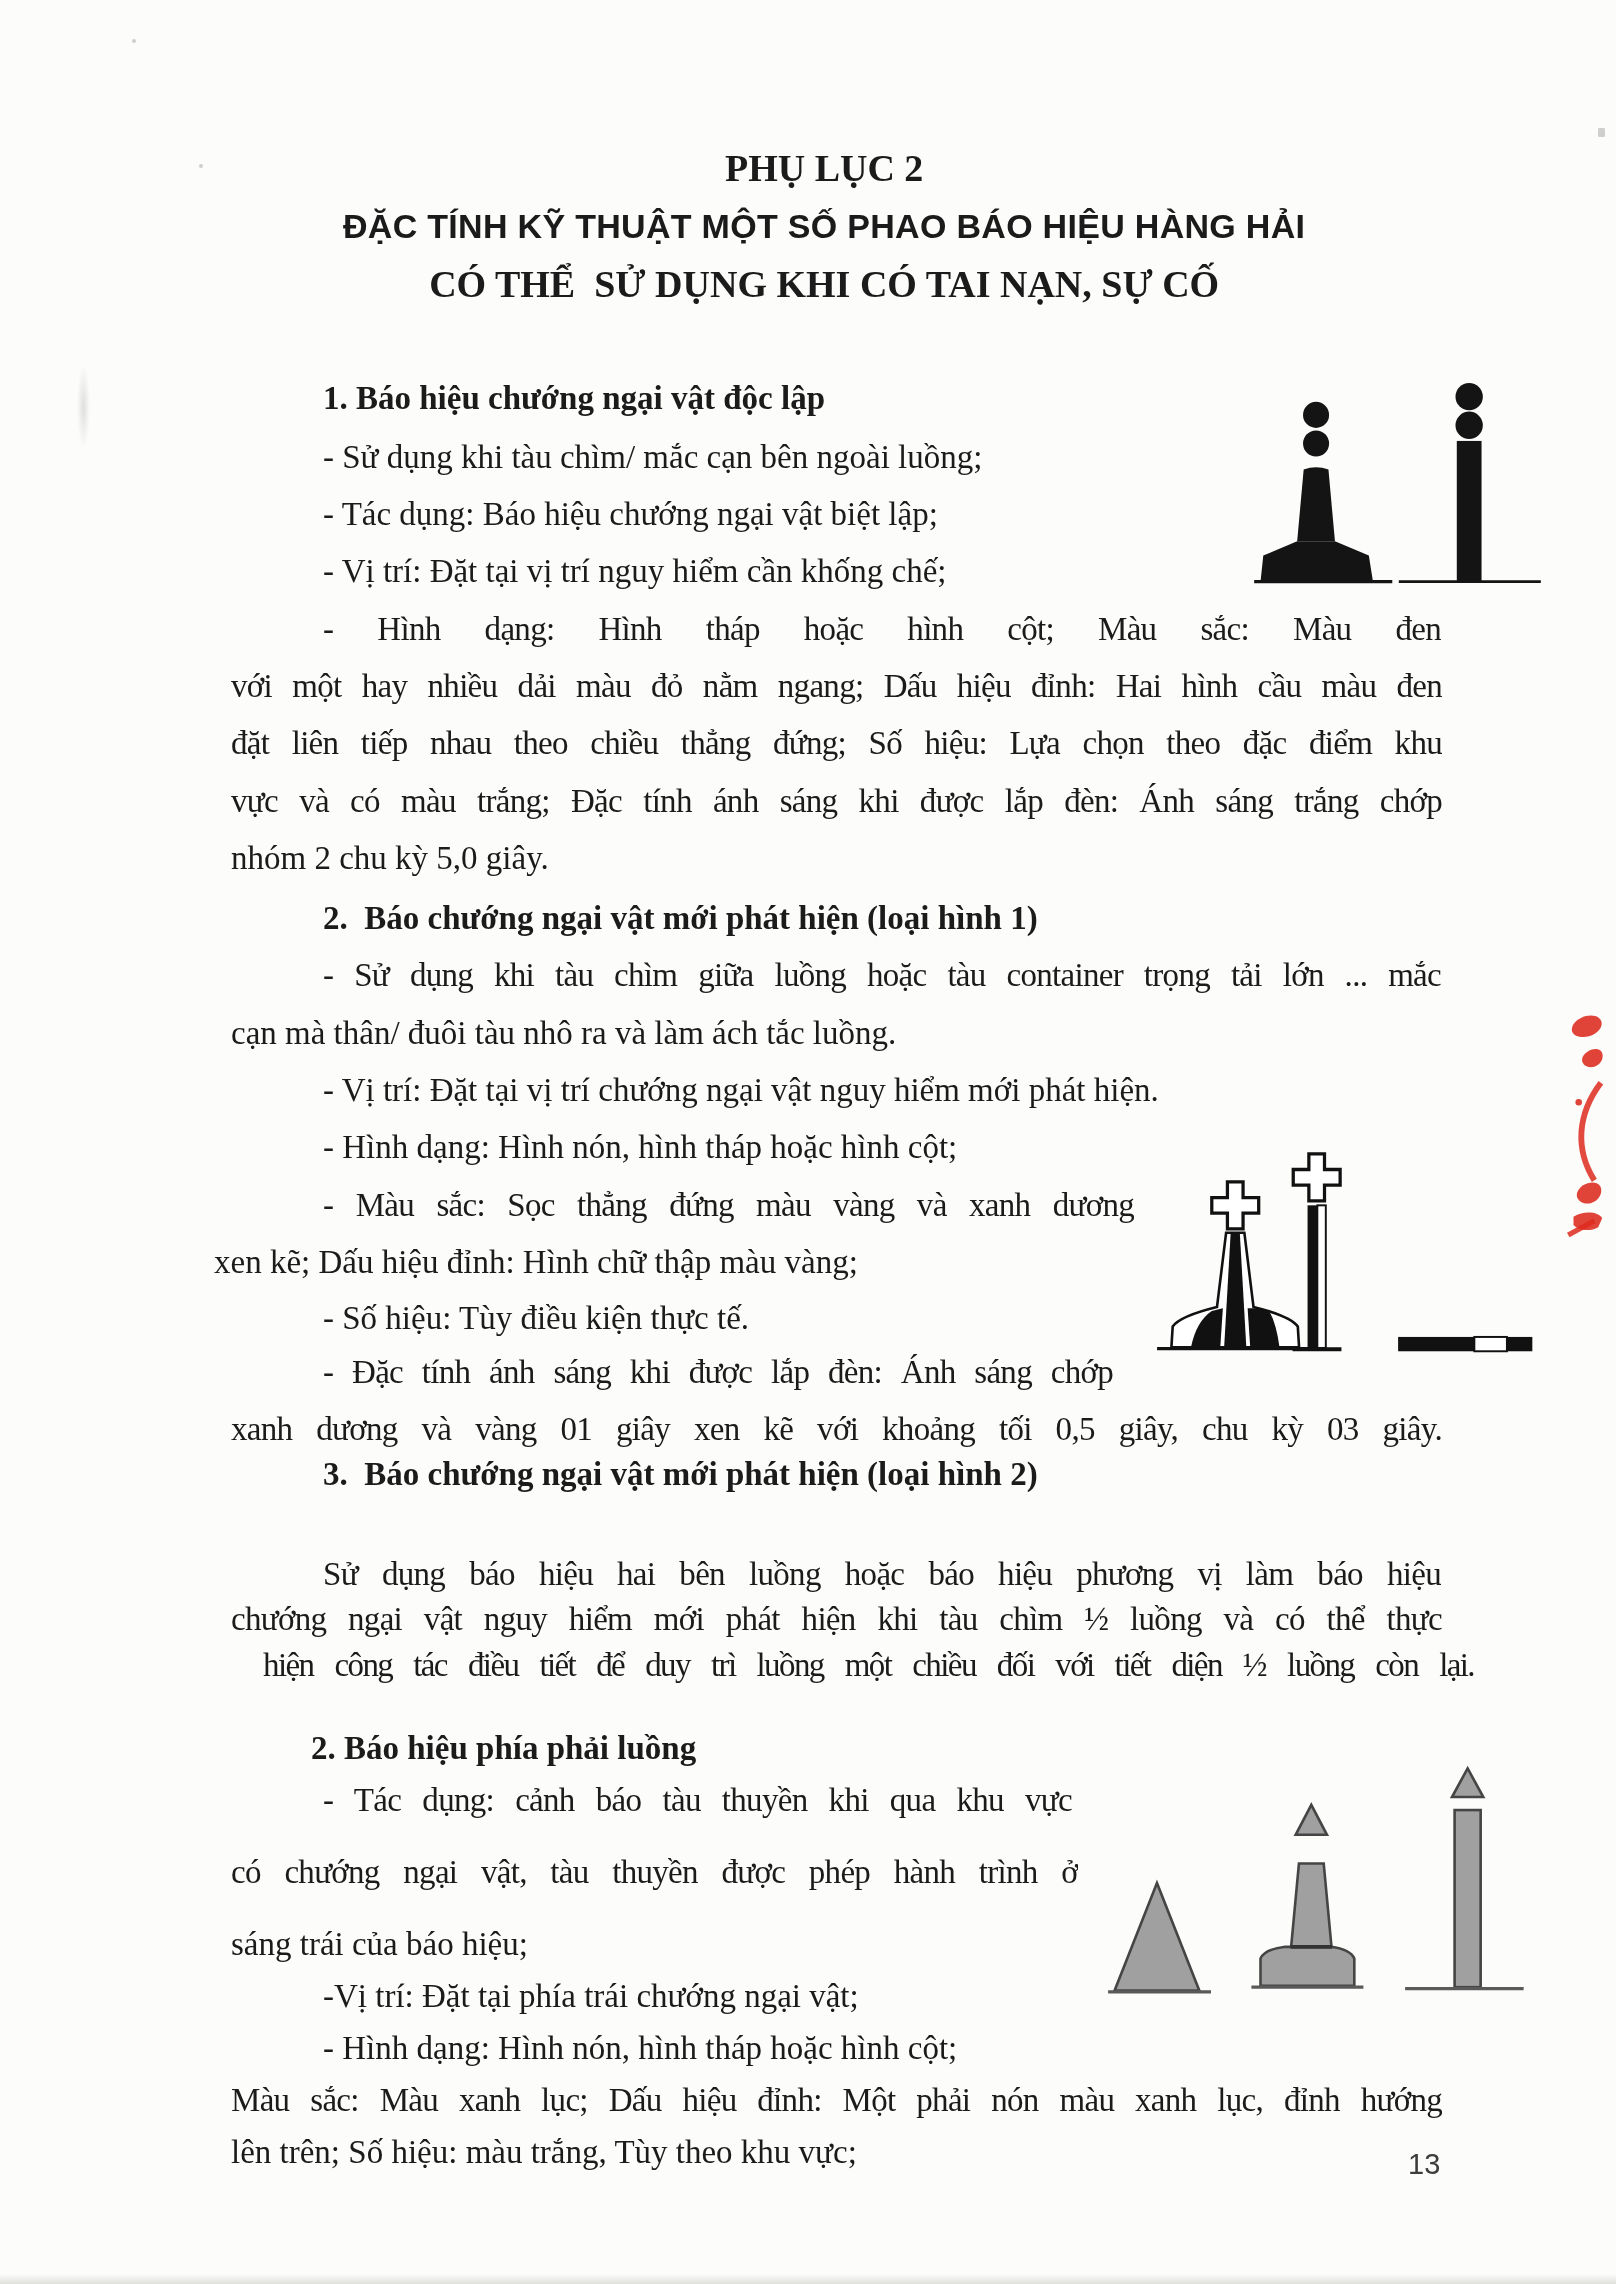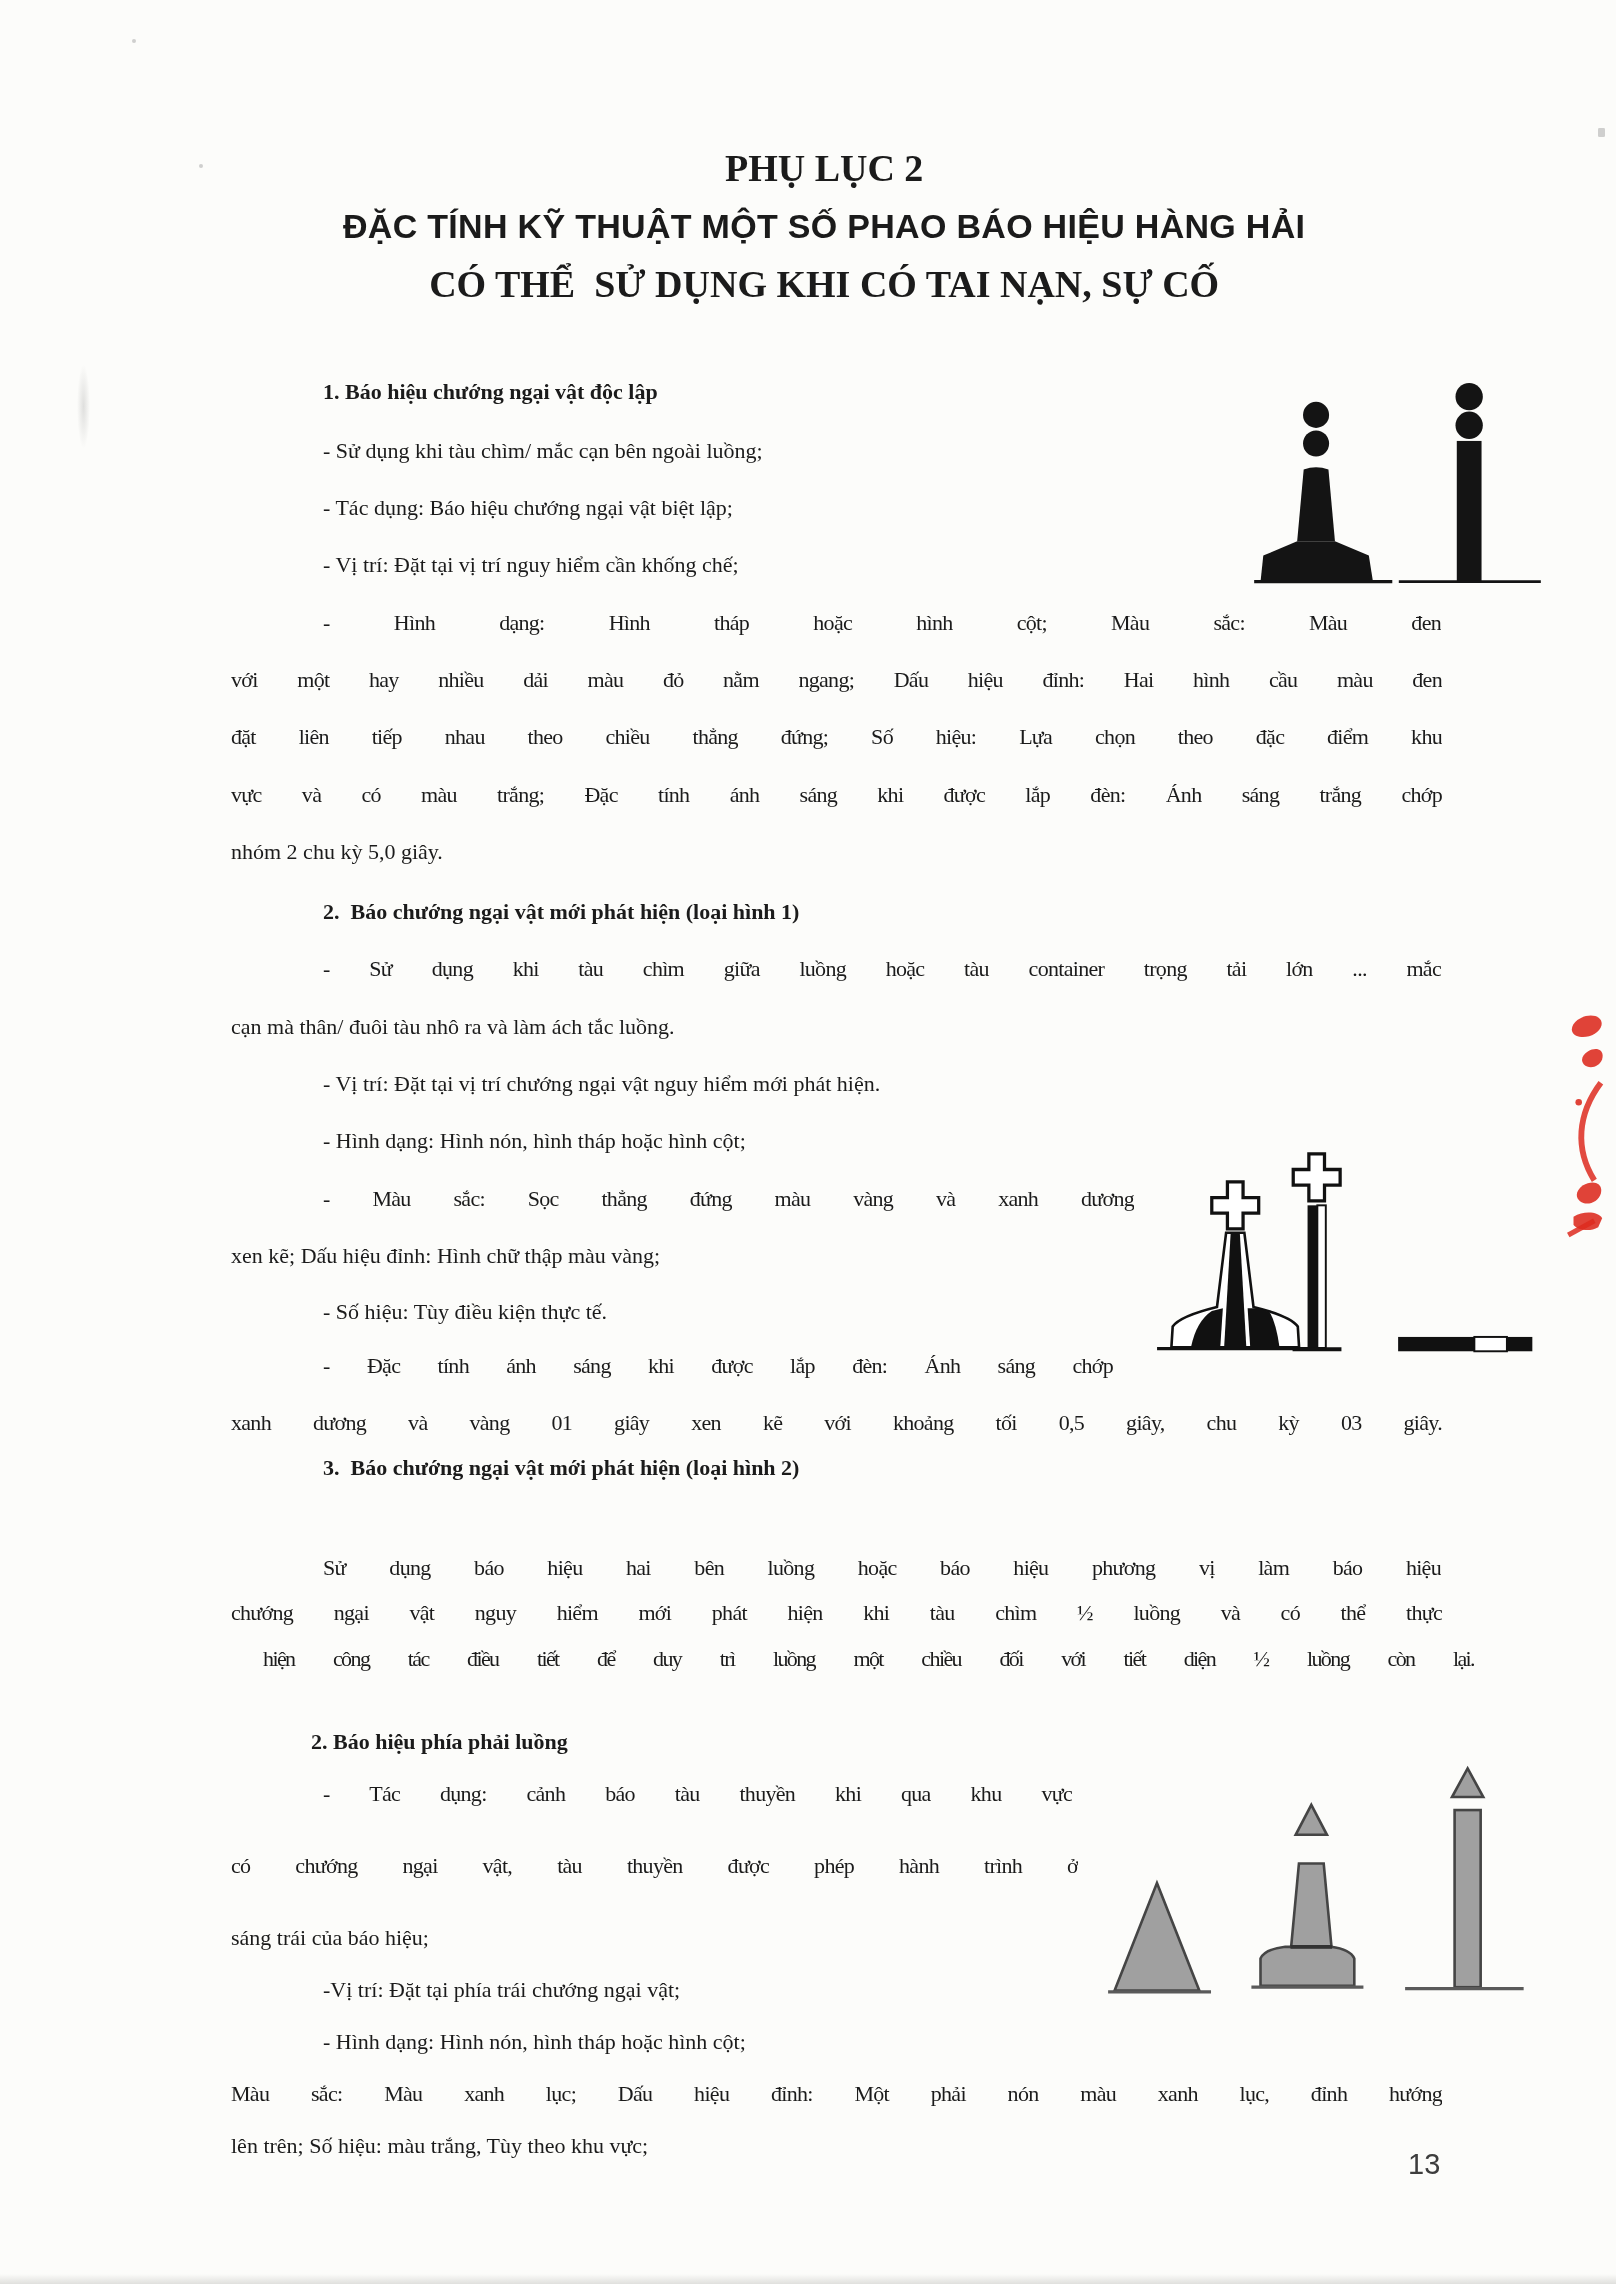--- a/index.html
+++ b/index.html
@@ -5,21 +5,21 @@
   html,body{margin:0;padding:0;}
   body{
     width:1616px;height:2284px;position:relative;
     background:#fcfcfa;
     font-family:"Liberation Serif", serif;
     overflow:hidden;
   }
   .page{position:absolute;inset:0;}
   .ln{
     position:absolute;
-    font-size:22px;line-height:1.25;color:#1b1b1b;
+    font-size:33px;line-height:1.25;color:#1b1b1b;
     white-space:pre;
   }
   .just{
     white-space:normal;
     text-align:justify;text-align-last:justify;
     letter-spacing:-0.7px;
     height:46px;overflow:hidden;
   }
   .b{font-weight:bold;}
   .title1{font-size:38px;font-weight:bold;left:51%;transform:translateX(-50%);}
@@ -66,21 +66,21 @@
   <div class="ln just" style="left:231px;top:723px;width:1211px;">đặt liên tiếp nhau theo chiều thẳng đứng; Số hiệu: Lựa chọn theo đặc điểm khu</div>
   <div class="ln just" style="left:231px;top:781px;width:1211px;">vực và có màu trắng; Đặc tính ánh sáng khi được lắp đèn: Ánh sáng trắng chớp</div>
   <div class="ln" style="left:231px;top:838px;">nhóm 2 chu kỳ 5,0 giây.</div>
 
   <div class="ln b" style="left:323px;top:898px;">2.  Báo chướng ngại vật mới phát hiện (loại hình 1)</div>
   <div class="ln just" style="left:323px;top:955px;width:1118px;">- Sử dụng khi tàu chìm giữa luồng hoặc tàu container trọng tải lớn ... mắc</div>
   <div class="ln" style="left:231px;top:1013px;">cạn mà thân/ đuôi tàu nhô ra và làm ách tắc luồng.</div>
   <div class="ln" style="left:323px;top:1070px;">- Vị trí: Đặt tại vị trí chướng ngại vật nguy hiểm mới phát hiện.</div>
   <div class="ln" style="left:323px;top:1127px;">- Hình dạng: Hình nón, hình tháp hoặc hình cột;</div>
   <div class="ln just" style="left:323px;top:1185px;width:811px;">- Màu sắc: Sọc thẳng đứng màu vàng và xanh dương</div>
-  <div class="ln" style="left:231px;top:1242px;">xen kẽ; Dấu hiệu đỉnh: Hình chữ thập màu vàng;</div>
+  <div class="ln" style="left:214px;top:1242px;">xen kẽ; Dấu hiệu đỉnh: Hình chữ thập màu vàng;</div>
   <div class="ln" style="left:323px;top:1298px;">- Số hiệu: Tùy điều kiện thực tế.</div>
   <div class="ln just" style="left:323px;top:1352px;width:790px;">- Đặc tính ánh sáng khi được lắp đèn: Ánh sáng chớp</div>
   <div class="ln just" style="left:231px;top:1409px;width:1211px;">xanh dương và vàng 01 giây xen kẽ với khoảng tối 0,5 giây, chu kỳ 03 giây.</div>
 
   <div class="ln b" style="left:323px;top:1454px;">3.  Báo chướng ngại vật mới phát hiện (loại hình 2)</div>
   <div class="ln just" style="left:323px;top:1554px;width:1118px;">Sử dụng báo hiệu hai bên luồng hoặc báo hiệu phương vị làm báo hiệu</div>
   <div class="ln just" style="left:231px;top:1599px;width:1211px;">chướng ngại vật nguy hiểm mới phát hiện khi tàu chìm ½ luồng và có thể thực</div>
   <div class="ln just tight" style="left:231px;top:1645px;width:1211px;margin-left:32px;">hiện công tác điều tiết để duy trì luồng một chiều đối với tiết diện ½ luồng còn lại.</div>
 
   <div class="ln b" style="left:311px;top:1728px;">2. Báo hiệu phía phải luồng</div>

